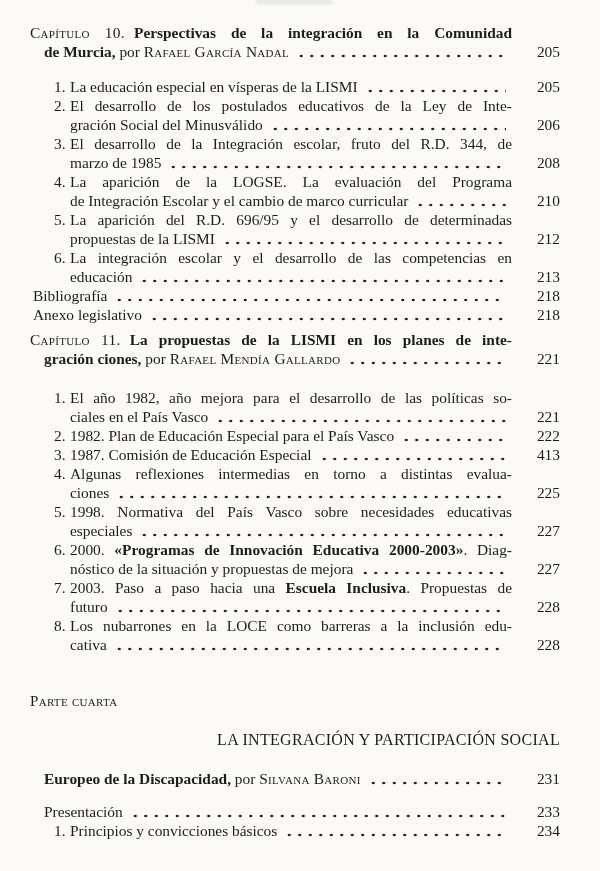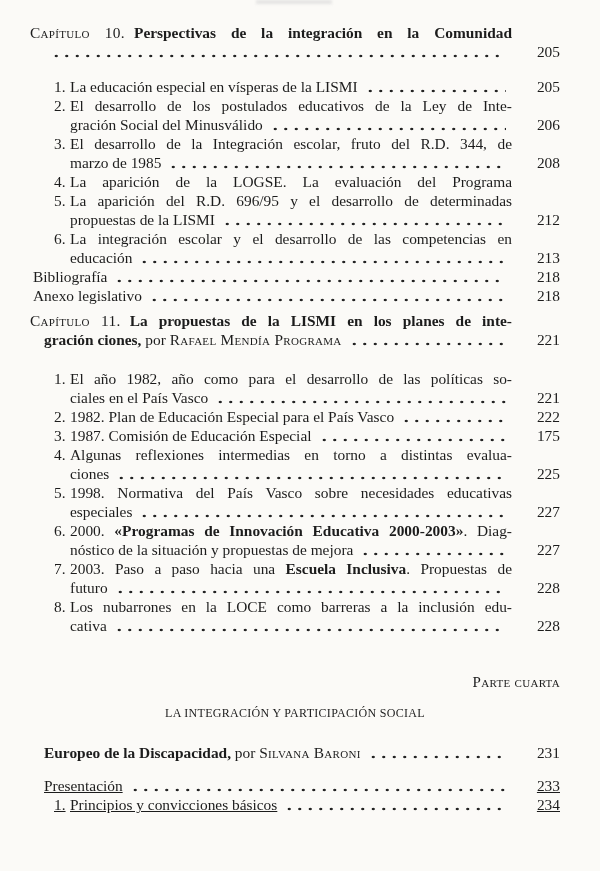--- a/index.html
+++ b/index.html
@@ -47,38 +47,39 @@
   }
 
   .sc { font-variant: small-caps; letter-spacing: .3px; }
   b   { font-weight: 700; }
   .lblgap { display: inline-block; width: 9px; }
 
   .block-items   { margin-top: 16px; }
   .block-ch11    { margin-top: 6px; }
   .block-items11 { margin-top: 20px; }
   .block-part    { margin-top: 38px; }
-  .part-kicker   { text-align: right; font-size: 15px; }
-  .part-title    { text-align: center; font-size: 12px; letter-spacing: .3px; margin-top: 12px; }
+  .part-kicker   { text-align: left; font-size: 15px; }
+  .part-title    { text-align: right; font-size: 16px; letter-spacing: .3px; margin-top: 19px; }
   .block-ch12    { margin-top: 20px; }
-  .block-front12 { margin-top: 14px; text-decoration: underline; }
+  .block-front12 { margin-top: 14px; }
 </style>
 </head>
 <body>
 
 <div class="artifact"></div>
 
 <main>
 
   <section>
     <div class="r">
       <span class="jl"><span class="sc">Capítulo 10.</span><span class="lblgap"></span><b>Perspectivas de la integración en la Comunidad</b></span>
       <span class="pagecol"></span>
     </div>
     <div class="r ch2">
+      <span class="t"><b>de Murcia,</b> <span>por</span> <span class="sc">Rafael García Nadal</span></span>
       <span class="leader"></span>
       <span class="pagecol">205</span>
     </div>
   </section>
 
   <section class="block-items">
     <div class="r it">
       <span class="num">1.</span>
       <span class="t">La educación especial en vísperas de la LISMI</span>
       <span class="leader"></span>
@@ -104,20 +105,25 @@
     <div class="r itc">
       <span class="t">marzo de 1985</span>
       <span class="leader"></span>
       <span class="pagecol">208</span>
     </div>
 
     <div class="r it">
       <span class="num">4.</span>
       <span class="jl">La aparición de la LOGSE. La evaluación del Programa</span>
       <span class="pagecol"></span>
+    </div>
+    <div class="r itc">
+      <span class="t">de Integración Escolar y el cambio de marco curricular</span>
+      <span class="leader"></span>
+      <span class="pagecol">210</span>
     </div>
 
     <div class="r it">
       <span class="num">5.</span>
       <span class="jl">La aparición del R.D. 696/95 y el desarrollo de determinadas</span>
       <span class="pagecol"></span>
     </div>
     <div class="r itc">
       <span class="t">propuestas de la LISMI</span>
       <span class="leader"></span>
@@ -146,50 +152,50 @@
       <span class="pagecol">218</span>
     </div>
   </section>
 
   <section class="block-ch11">
     <div class="r">
       <span class="jl"><span class="sc">Capítulo 11.</span><span class="lblgap"></span><b>La propuestas de la LISMI en los planes de inte-</b></span>
       <span class="pagecol"></span>
     </div>
     <div class="r ch2">
-      <span class="t"><b>gración ciones,</b> <span>por</span> <span class="sc">Rafael Mendía Programa</span></span>
+      <span class="t"><b>gración ciones,</b> <span>por</span> <span class="sc">Rafael Mendía Gallardo</span></span>
       <span class="leader"></span>
       <span class="pagecol">221</span>
     </div>
   </section>
 
   <section class="block-items11">
     <div class="r it">
       <span class="num">1.</span>
-      <span class="jl">El año 1982, año como para el desarrollo de las políticas so-</span>
+      <span class="jl">El año 1982, año mejora para el desarrollo de las políticas so-</span>
       <span class="pagecol"></span>
     </div>
     <div class="r itc">
       <span class="t">ciales en el País Vasco</span>
       <span class="leader"></span>
       <span class="pagecol">221</span>
     </div>
 
     <div class="r it">
       <span class="num">2.</span>
       <span class="t">1982. Plan de Educación Especial para el País Vasco</span>
       <span class="leader"></span>
       <span class="pagecol">222</span>
     </div>
 
     <div class="r it">
       <span class="num">3.</span>
       <span class="t">1987. Comisión de Educación Especial</span>
       <span class="leader"></span>
-      <span class="pagecol">175</span>
+      <span class="pagecol">413</span>
     </div>
 
     <div class="r it">
       <span class="num">4.</span>
       <span class="jl">Algunas reflexiones intermedias en torno a distintas evalua-</span>
       <span class="pagecol"></span>
     </div>
     <div class="r itc">
       <span class="t">ciones</span>
       <span class="leader"></span>

